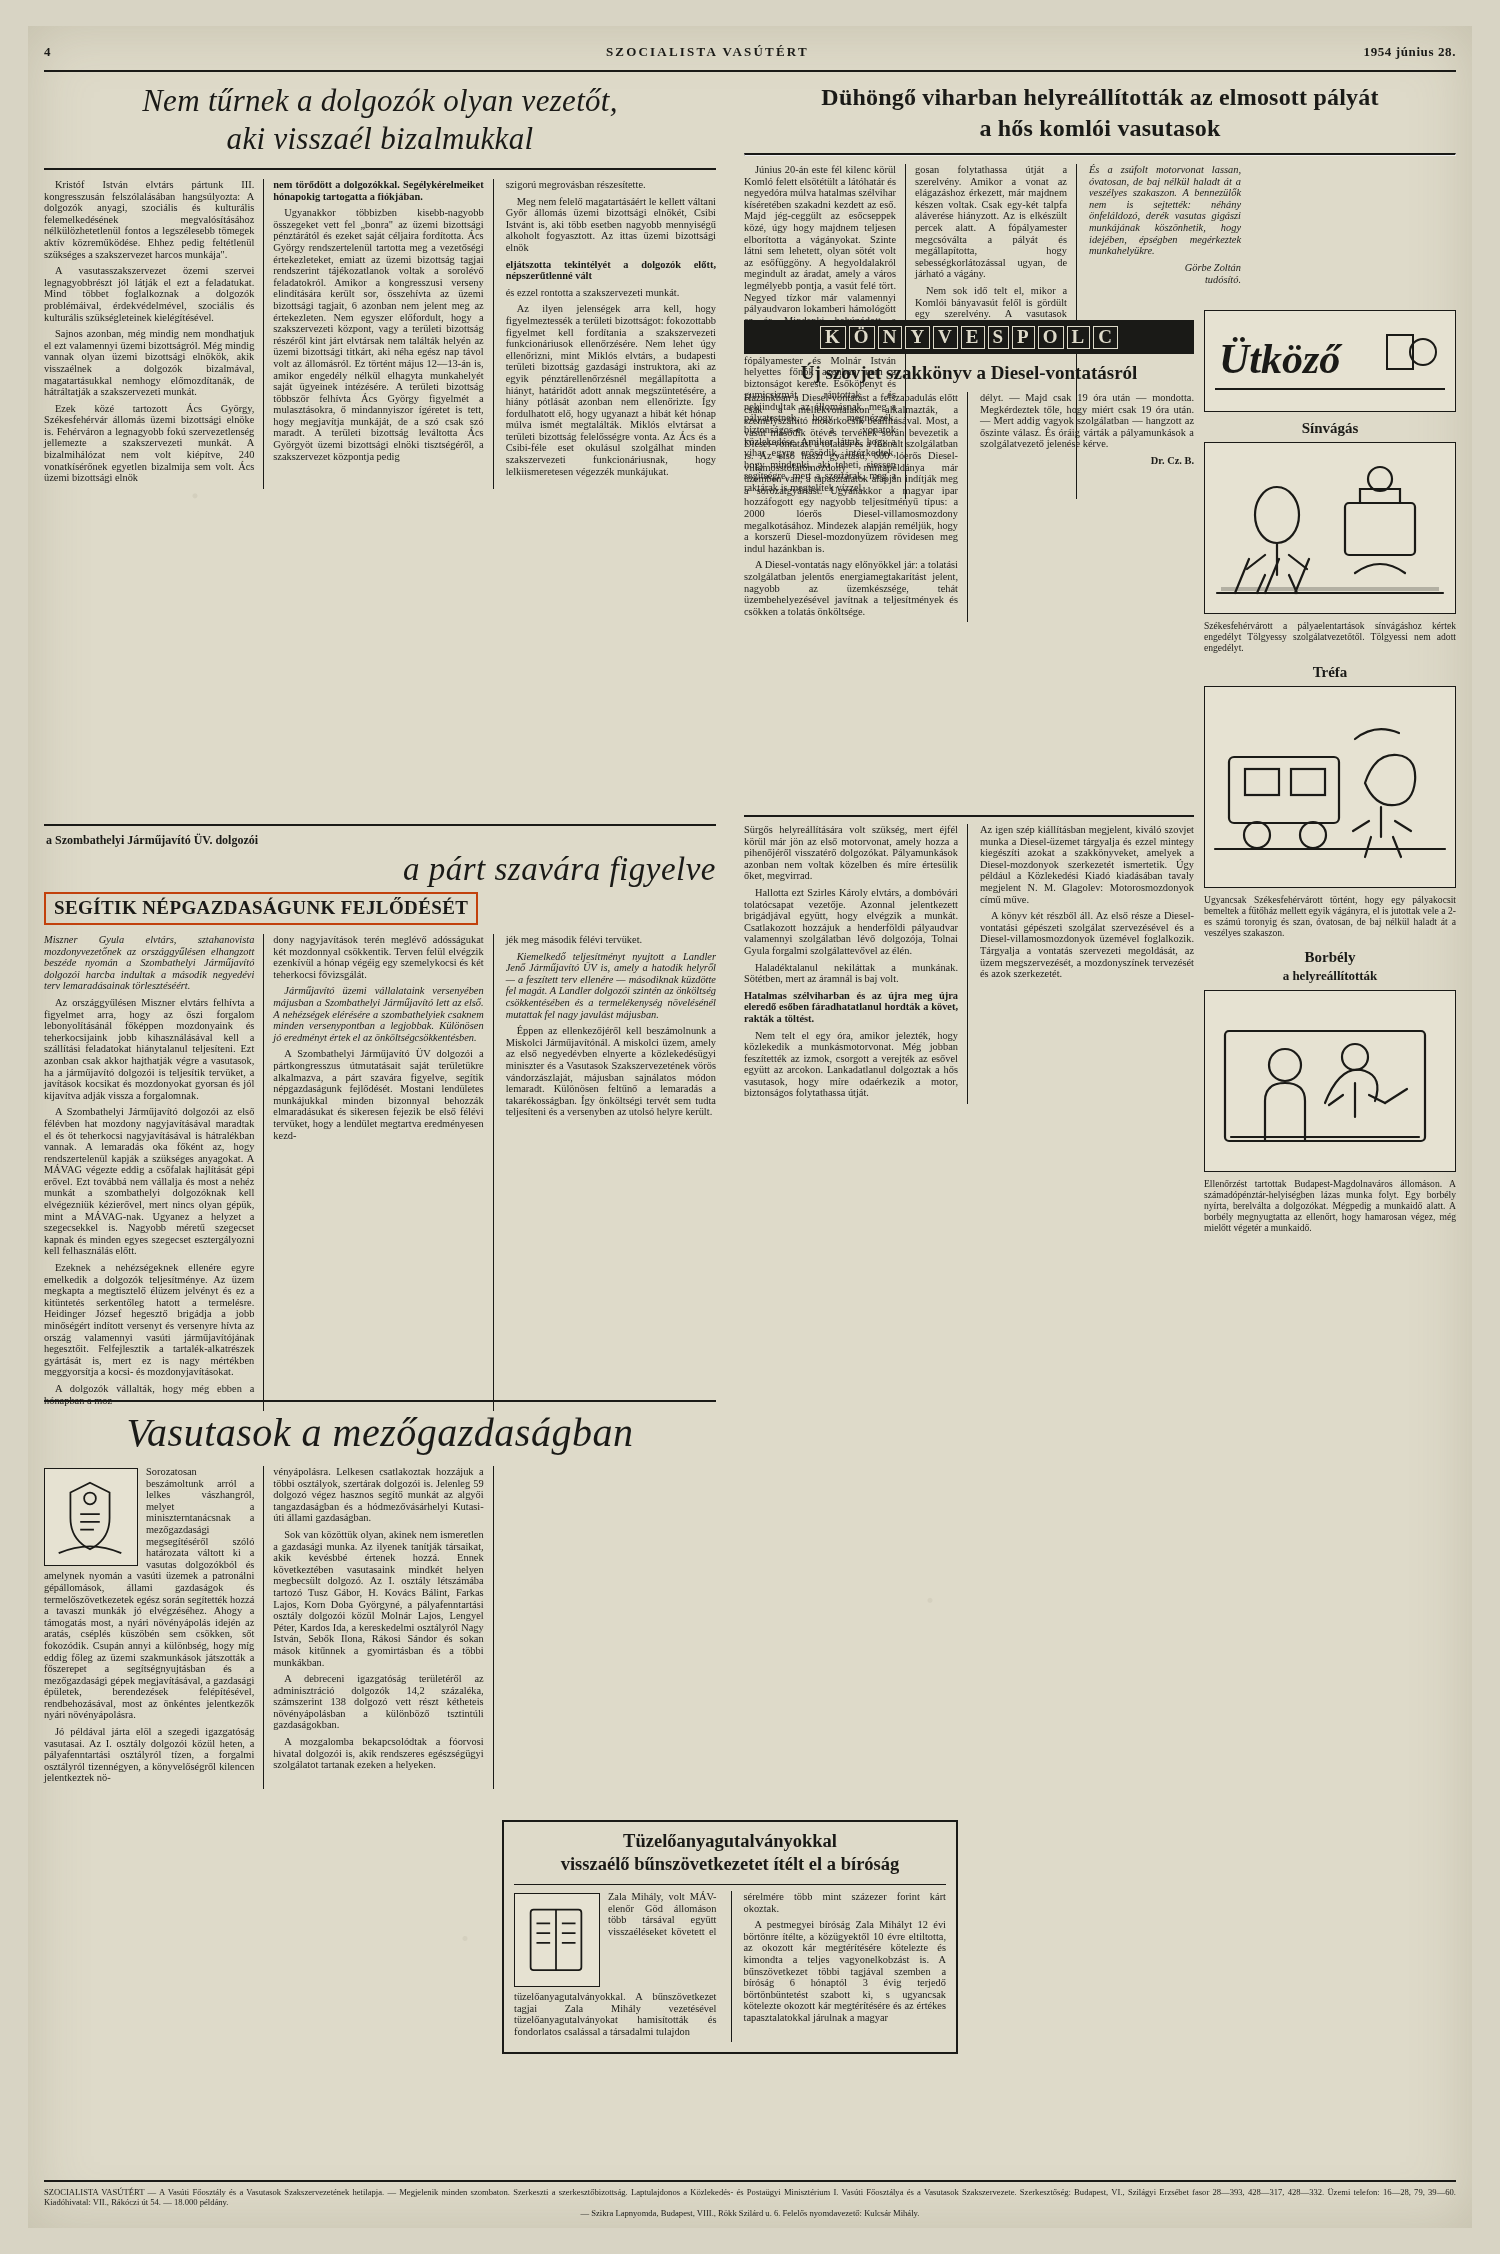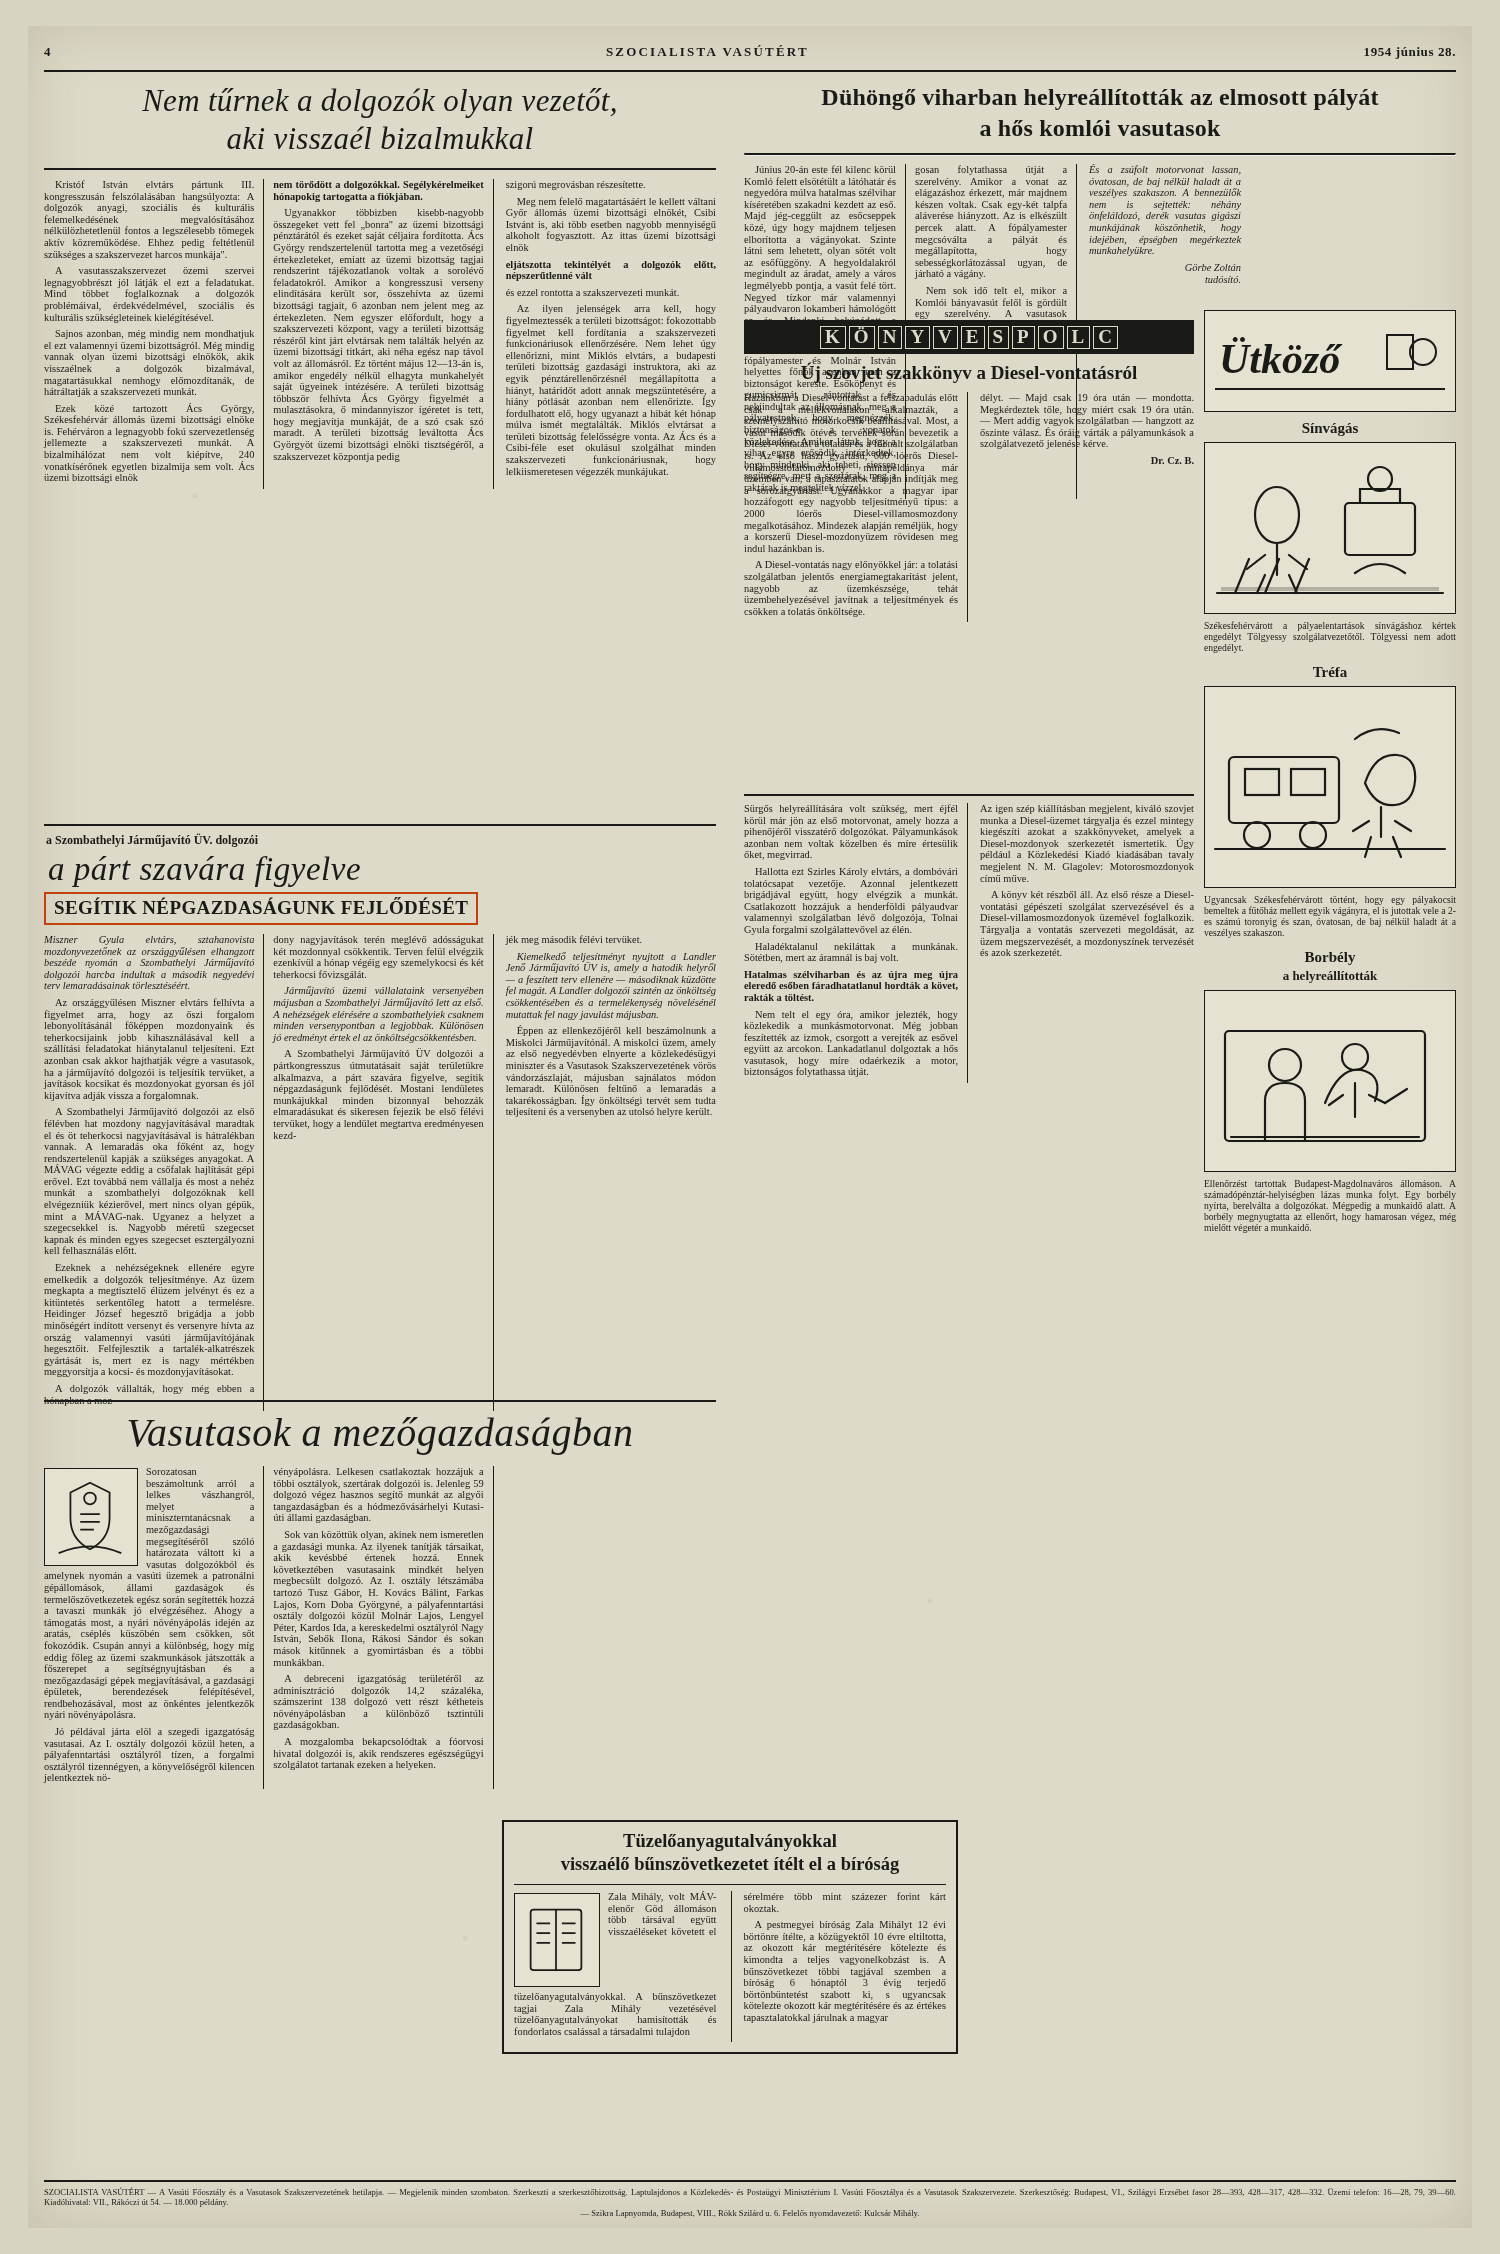--- a/index.html
+++ b/index.html
@@ -164,20 +164,21 @@
     font-weight: bold;
     margin: 0 0 3px 2px;
   }
   .script {
     font-family: "Liberation Serif", serif;
     font-style: italic;
     font-size: 33px;
     line-height: 36px;
     letter-spacing: .5px;
     margin: 0 0 5px 4px;
+    text-align: right;
   }
   .boxhead {
     border: 2px solid #c2410c;
     padding: 3px 8px 4px 8px;
     font-size: 19px;
     font-weight: bold;
     letter-spacing: .4px;
     display: inline-block;
     margin-bottom: 9px;
   }
@@ -429,21 +430,21 @@
           <p>A Szombathelyi Járműjavító ÜV dolgozói a pártkongresszus útmutatásait saját területükre alkalmazva, a párt szavára figyelve, segítik népgazdaságunk fejlődését. Mostani lendületes munkájukkal minden bizonnyal behozzák elmaradásukat és sikeresen fejezik be első félévi tervüket, hogy a lendület megtartva eredményesen kezd-</p>
         </div>
         <div class="col vsep" style="width:218px">
           <p class="noind">jék meg második félévi tervüket.</p>
           <p class="it">Kiemelkedő teljesítményt nyujtott a Landler Jenő Járműjavító ÜV is, amely a hatodik helyről — a feszített terv ellenére — másodiknak küzdötte fel magát. A Landler dolgozói szintén az önköltség csökkentésében és a termelékenység növelésénél mutattak fel nagy javulást májusban.</p>
           <p>Éppen az ellenkezőjéről kell beszámolnunk a Miskolci Járműjavítónál. A miskolci üzem, amely az első negyedévben elnyerte a közlekedésügyi miniszter és a Vasutasok Szakszervezetének vörös vándorzászlaját, májusban sajnálatos módon lemaradt. Különösen feltűnő a lemaradás a takarékosságban. Így önköltségi tervét sem tudta teljesíteni és a versenyben az utolsó helyre került.</p>
         </div>
       </div>
     </div>
 
-    <div style="position:absolute;left:700px;top:712px;width:450px">
+    <div style="position:absolute;left:700px;top:733px;width:450px">
       <hr class="hr-thick" style="margin-top:0">
       <div class="cols3">
         <div class="col" style="width:219px">
           <p class="noind">Sürgős helyreállítására volt szükség, mert éjfél körül már jön az első motorvonat, amely hozza a pihenőjéről visszatérő dolgozókat. Pályamunkások azonban nem voltak közelben és míre értesülik őket, megvirrad.</p>
           <p>Hallotta ezt Szirles Károly elvtárs, a dombóvári tolatócsapat vezetője. Azonnal jelentkezett brigádjával együtt, hogy elvégzik a munkát. Csatlakozott hozzájuk a henderföldi pályaudvar valamennyi szolgálatban lévő dolgozója, Tolnai Gyula forgalmi szolgálattevővel az élén.</p>
           <p>Haladéktalanul nekiláttak a munkának. Sötétben, mert az áramnál is baj volt.</p>
           <p class="noind center" style="font-weight:bold;text-indent:0">Hatalmas szélviharban és az újra meg újra eleredő esőben fáradhatatlanul hordták a követ, rakták a töltést.</p>
           <p>Nem telt el egy óra, amikor jelezték, hogy közlekedik a munkásmotorvonat. Még jobban feszítették az izmok, csorgott a verejték az esővel együtt az arcokon. Lankadatlanul dolgoztak a hős vasutasok, hogy míre odaérkezik a motor, biztonságos folytathassa útját.</p>
         </div>
         <div class="col vsep" style="width:219px">

